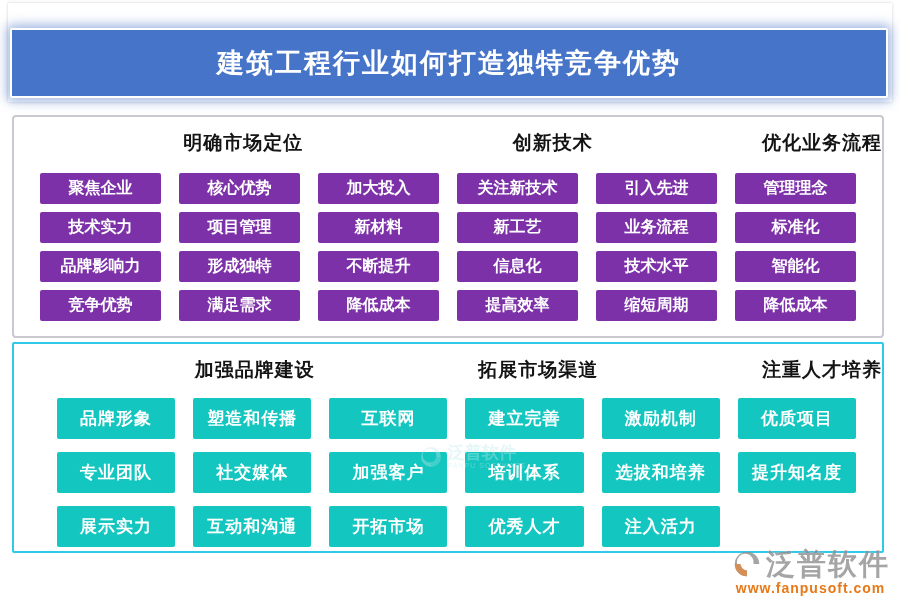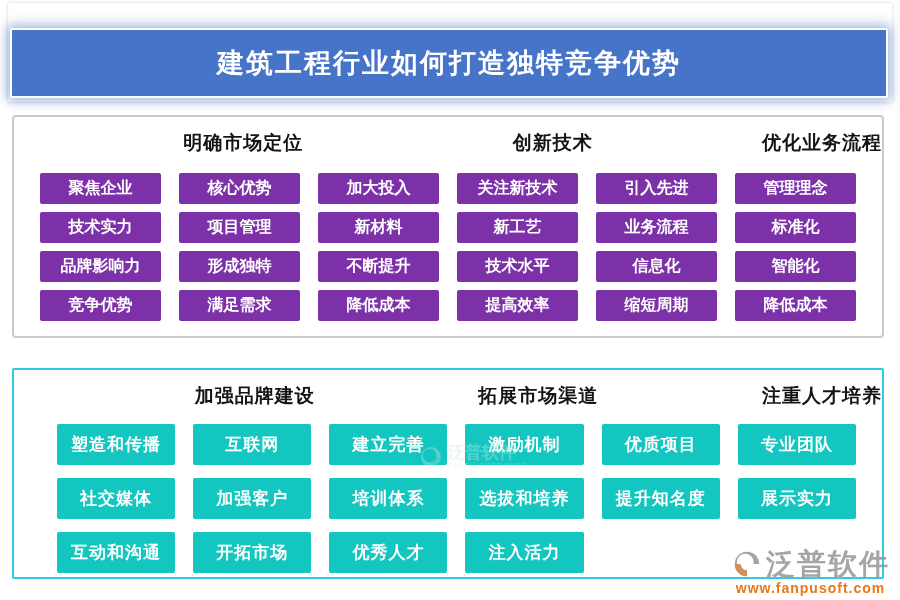--- a/index.html
+++ b/index.html
@@ -20,21 +20,21 @@
     display:flex;align-items:center;justify-content:center;
   }
   .banner .title{
     color:#ffffff;font-size:27px;font-weight:bold;letter-spacing:2px;
   }
   
   .box{
     position:absolute;left:12px;width:872px;background:#ffffff;box-sizing:border-box;
   }
   .box.market{top:115px;height:223px;border:2px solid var(--gray-border);border-radius:4px;}
-  .box.brand{top:368px;height:211px;border:2px solid var(--cyan-border);border-radius:2px;padding-left:17px;}
+  .box.brand{top:342px;height:211px;border:2px solid var(--cyan-border);border-radius:2px;padding-left:17px;}
   .col-headers{
     display:grid;grid-template-columns:repeat(3,1fr);
     margin-top:13px;
   }
   .col-headers .hdr{
     text-align:right;font-size:19px;font-weight:bold;color:#141414;letter-spacing:1px;
   }
   .grid{
     display:grid;grid-template-columns:repeat(6,1fr);
     margin:17px 26px 0;column-gap:18px;row-gap:8px;text-align:center;
@@ -92,39 +92,40 @@
       <div class="node purple">管理理念</div>
       <div class="node purple">技术实力</div>
       <div class="node purple">项目管理</div>
       <div class="node purple">新材料</div>
       <div class="node purple">新工艺</div>
       <div class="node purple">业务流程</div>
       <div class="node purple">标准化</div>
       <div class="node purple">品牌影响力</div>
       <div class="node purple">形成独特</div>
       <div class="node purple">不断提升</div>
+      <div class="node purple">信息化</div>
       <div class="node purple">技术水平</div>
-      <div class="node purple">信息化</div>
       <div class="node purple">智能化</div>
       <div class="node purple">竞争优势</div>
       <div class="node purple">满足需求</div>
       <div class="node purple">降低成本</div>
       <div class="node purple">提高效率</div>
       <div class="node purple">缩短周期</div>
       <div class="node purple">降低成本</div>
     </div>
 </div>
 
 <div class="box brand">
   <div class="col-headers">
     <div class="hdr">加强品牌建设</div>
     <div class="hdr">拓展市场渠道</div>
     <div class="hdr">注重人才培养</div>
   </div>
   <div class="grid">
+      <div class="node teal">品牌形象</div>
       <div class="node teal">塑造和传播</div>
       <div class="node teal">互联网</div>
       <div class="node teal">建立完善</div>
       <div class="node teal">激励机制</div>
       <div class="node teal">优质项目</div>
       <div class="node teal">专业团队</div>
       <div class="node teal">社交媒体</div>
       <div class="node teal">加强客户</div>
       <div class="node teal">培训体系</div>
       <div class="node teal">选拔和培养</div>

